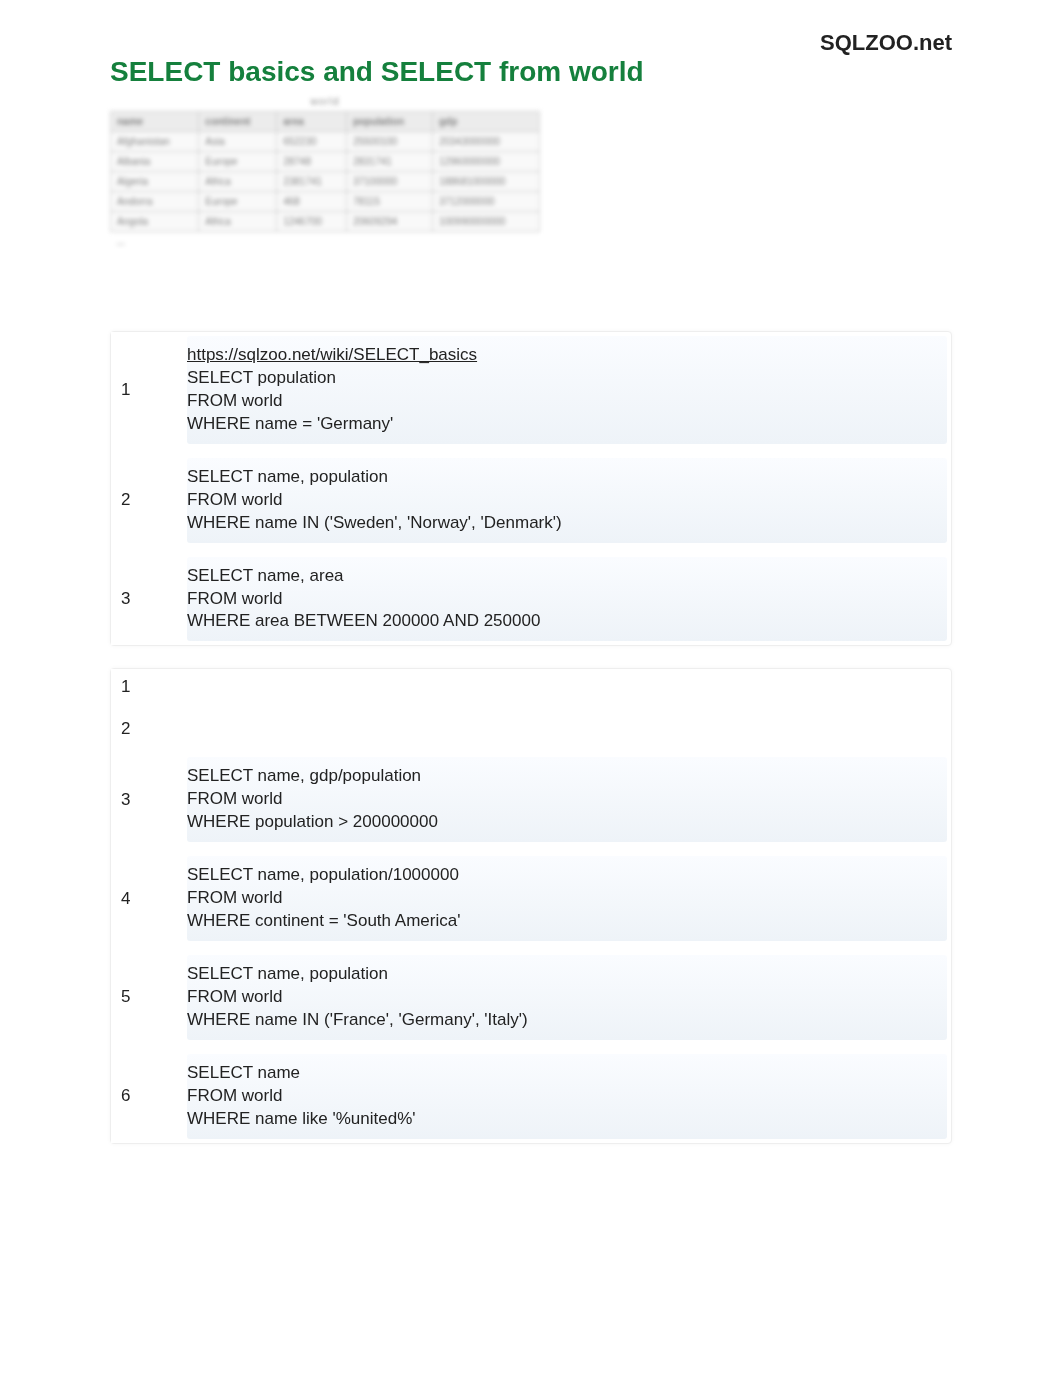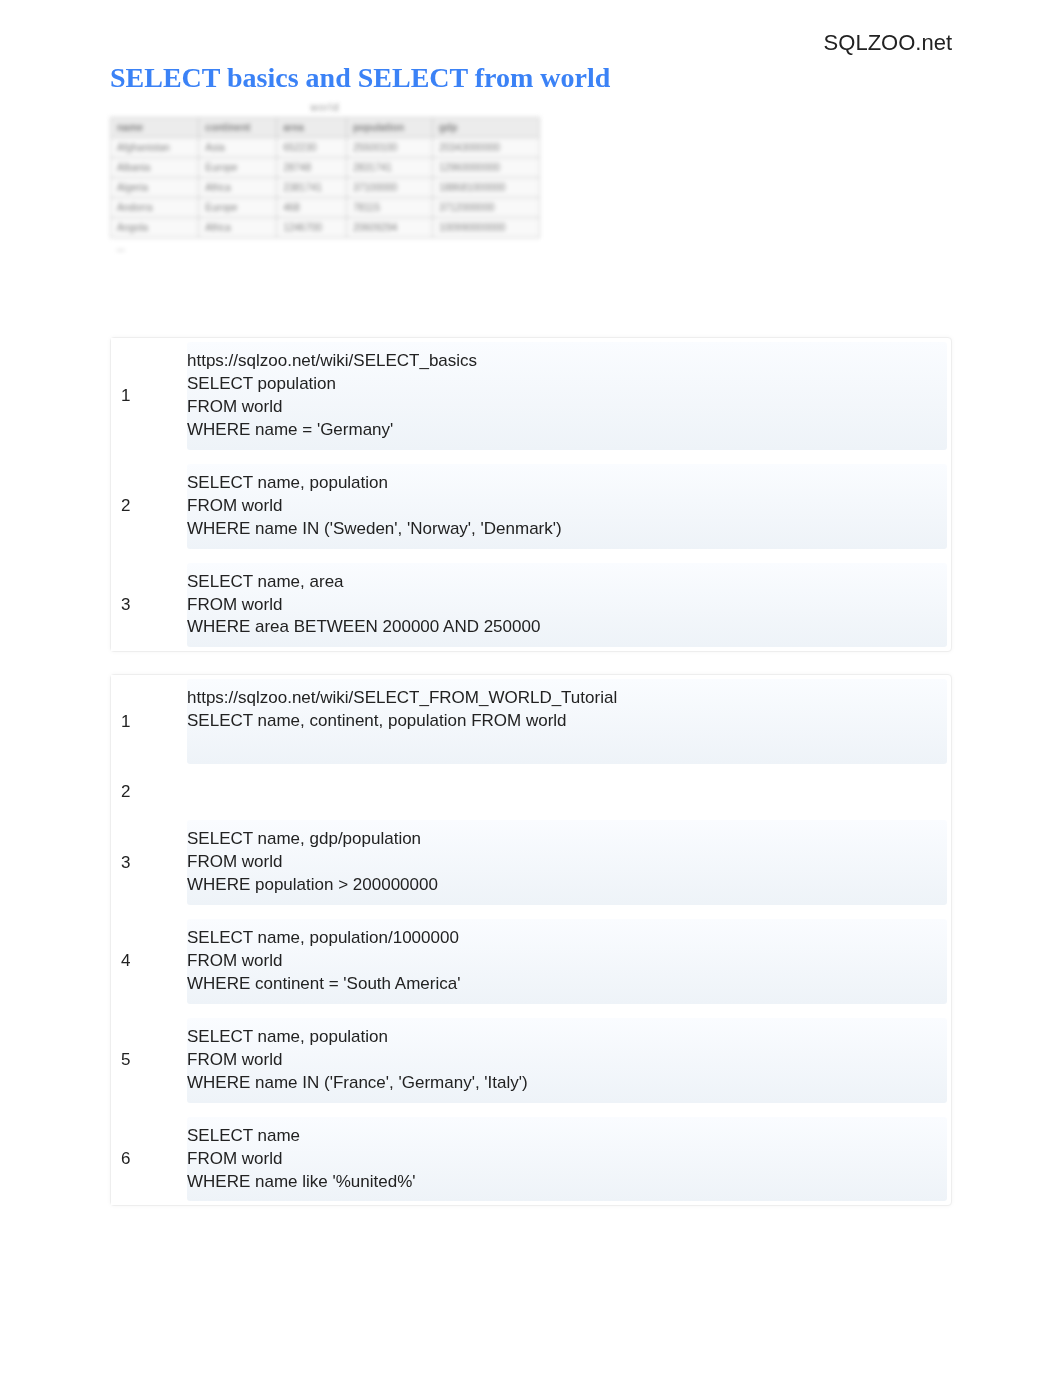--- a/index.html
+++ b/index.html
@@ -9,31 +9,30 @@
     background: #fff;
     color: #222;
     width: 1062px;
   }
   .page {
     padding: 30px 110px 80px 110px;
   }
   .header-site {
     text-align: right;
     font-size: 22px;
-    font-weight: normal;
-    color: #222;
-    margin-bottom: 6px;
+    font-weight: bold;
+    color: #222;
   }
   h1.page-title {
     color: #2a6ea6;
     font-size: 28px;
     font-weight: bold;
     margin: 0 0 8px 0;
   }
-  h1.page-title a { color: #3b82f6; text-decoration: none; font-family: Liberation Serif, serif; }
+  h1.page-title a { color: #15803d; text-decoration: none; }
   
   .thumb {
     width: 430px;
     height: 215px;
     margin: 4px 0 20px 0;
     filter: blur(2px);
     opacity: .9;
   }
   .thumb-title {
     text-align: center;
@@ -83,20 +82,21 @@
     line-height: 1.35;
     color: #222;
     white-space: pre-line;
     background: linear-gradient(#fafcff, #eef3f8);
     border-radius: 3px;
     margin: 4px 4px 4px 0;
   }
   .code-cell .url {
     display: block;
     margin-bottom: 0;
+    text-decoration: underline;
   }
   .sep {
     height: 6px;
     background: #fff;
   }
 </style>
 </head>
 <body>
 
 <div class="page">
@@ -177,23 +177,20 @@
         <div class="row">
           <div class="num-cell">3</div>
           <div class="code-cell"><span>SELECT name, area
 FROM world
 WHERE area BETWEEN 200000 AND 250000</span></div>
         </div>
       </div>
       <div class="block">
         <div class="row">
           <div class="num-cell">1</div>
-          <div class="code-cell"><span class="url">https://sqlzoo.net/wiki/SELECT_FROM_WORLD_Tutorial</span><span>SELECT name, continent, population FROM world
-
-</span></div>
         </div>
         <div class="sep"></div>
         <div class="row">
           <div class="num-cell">2</div>
         </div>
         <div class="sep"></div>
         <div class="row">
           <div class="num-cell">3</div>
           <div class="code-cell"><span>SELECT name, gdp/population
 FROM world

